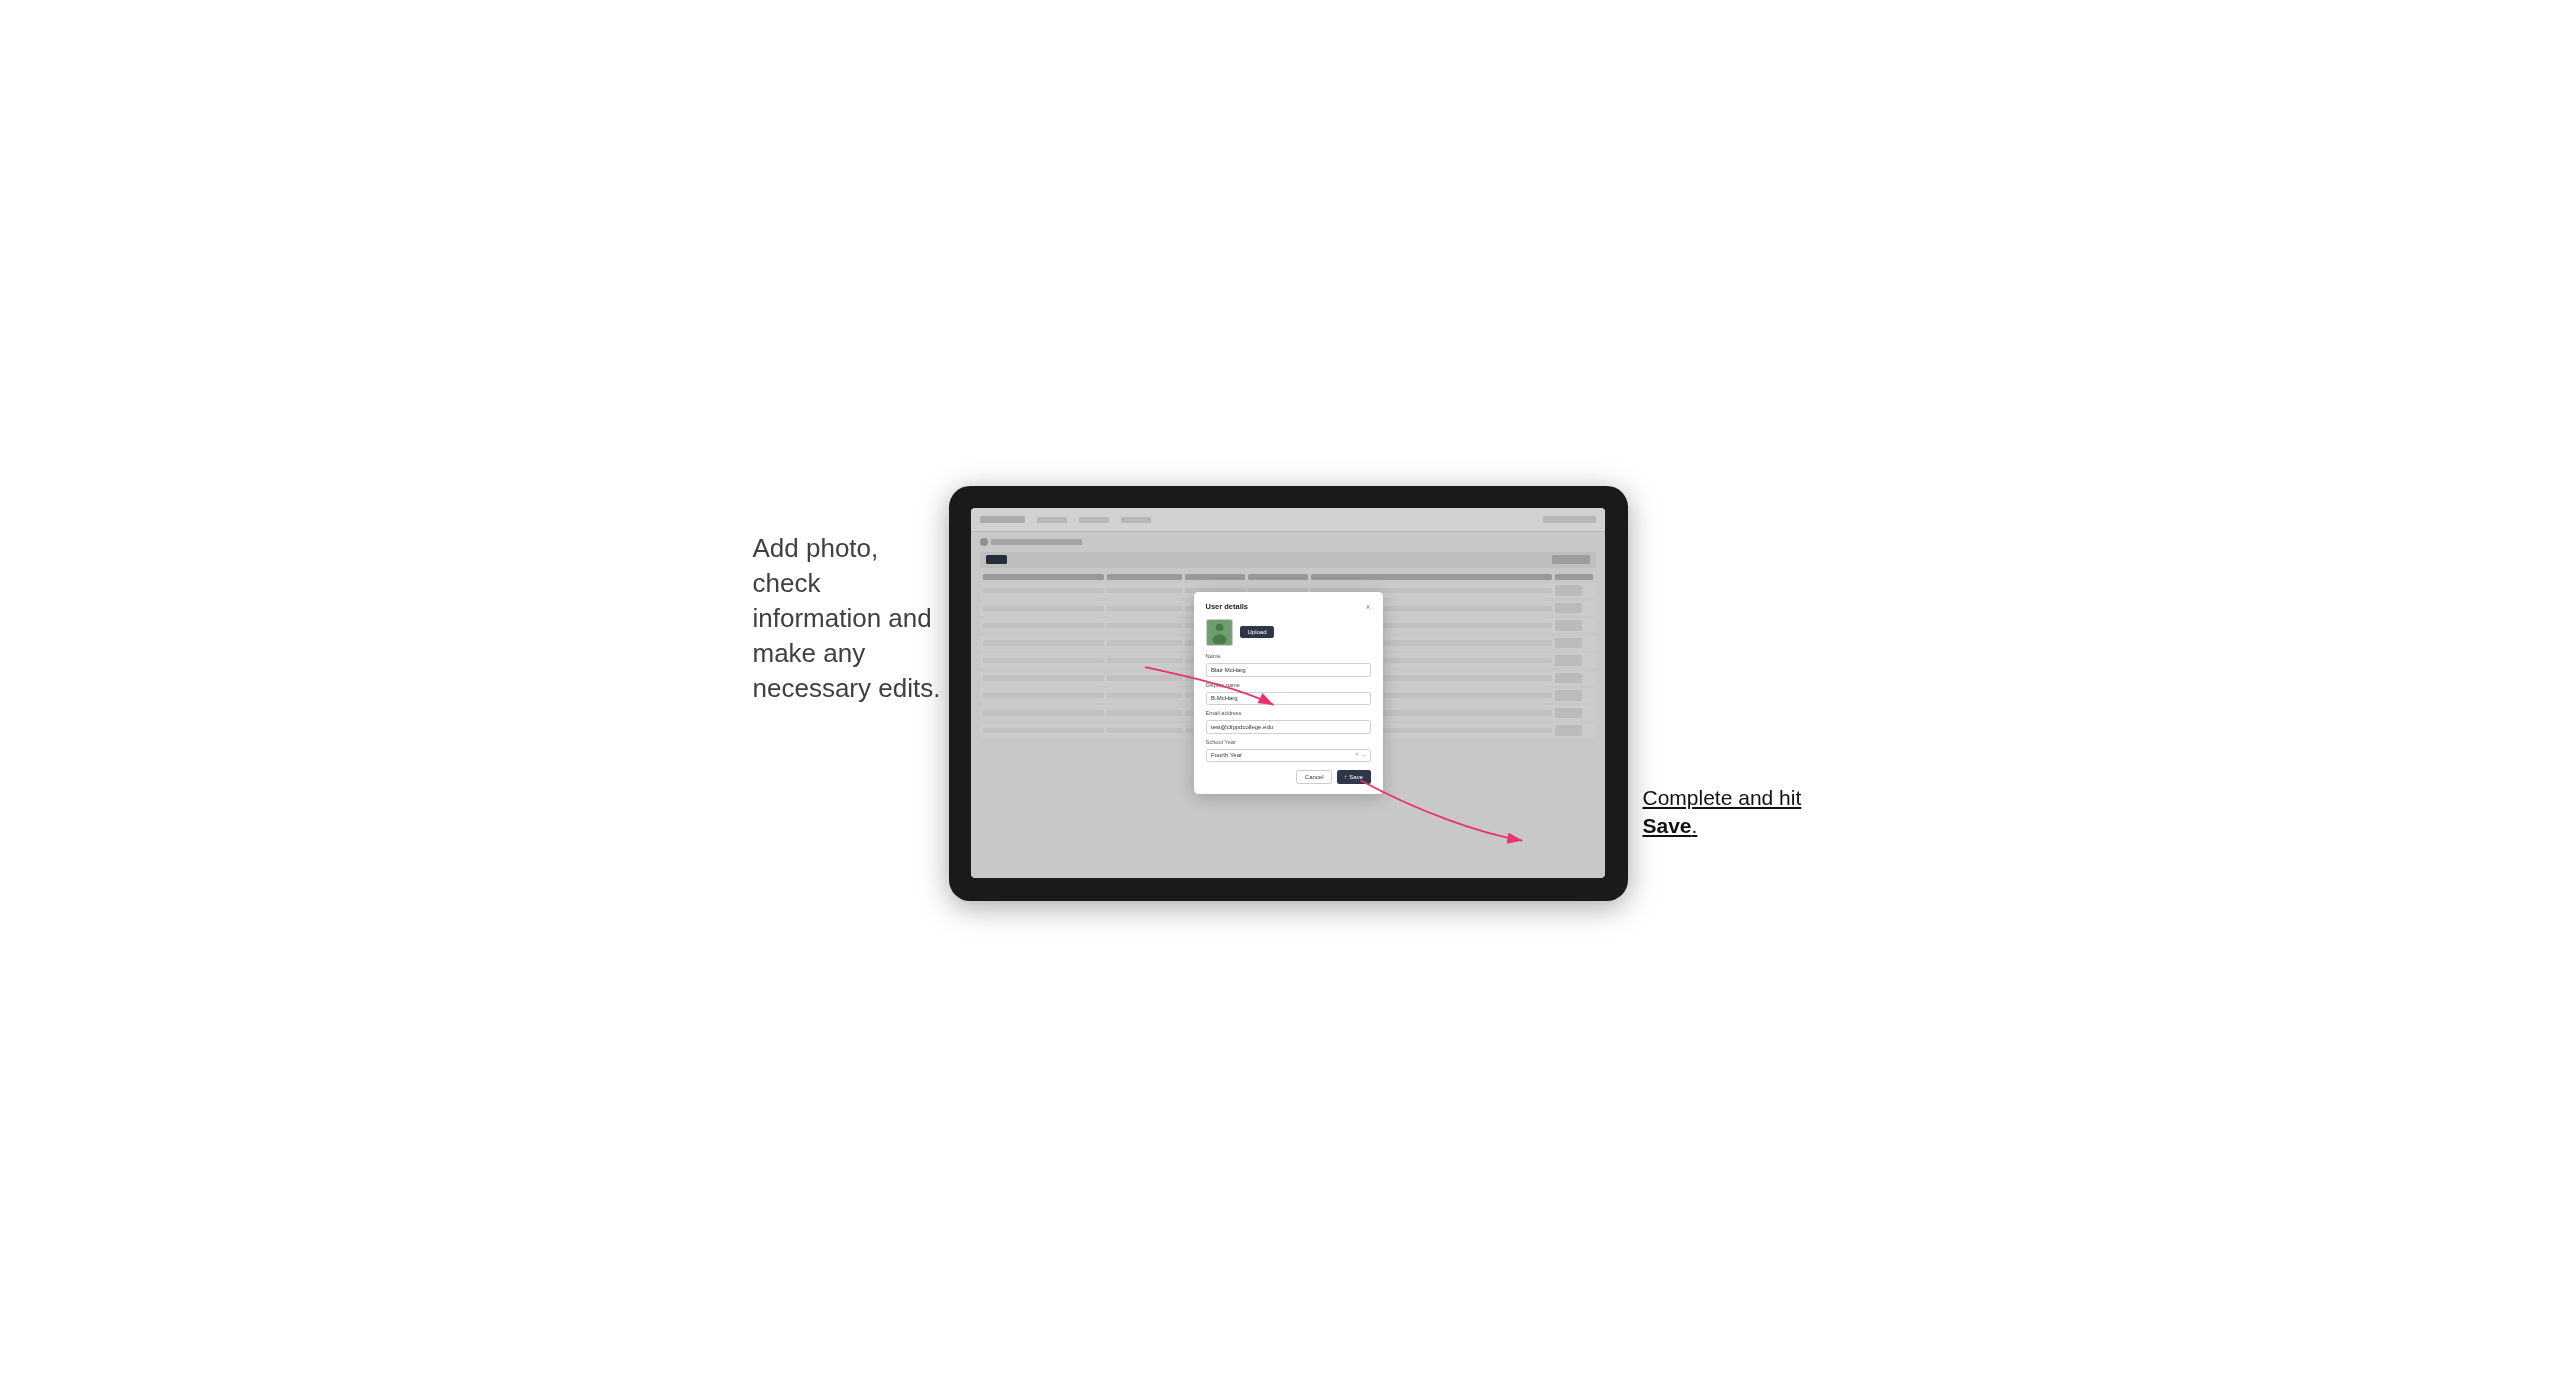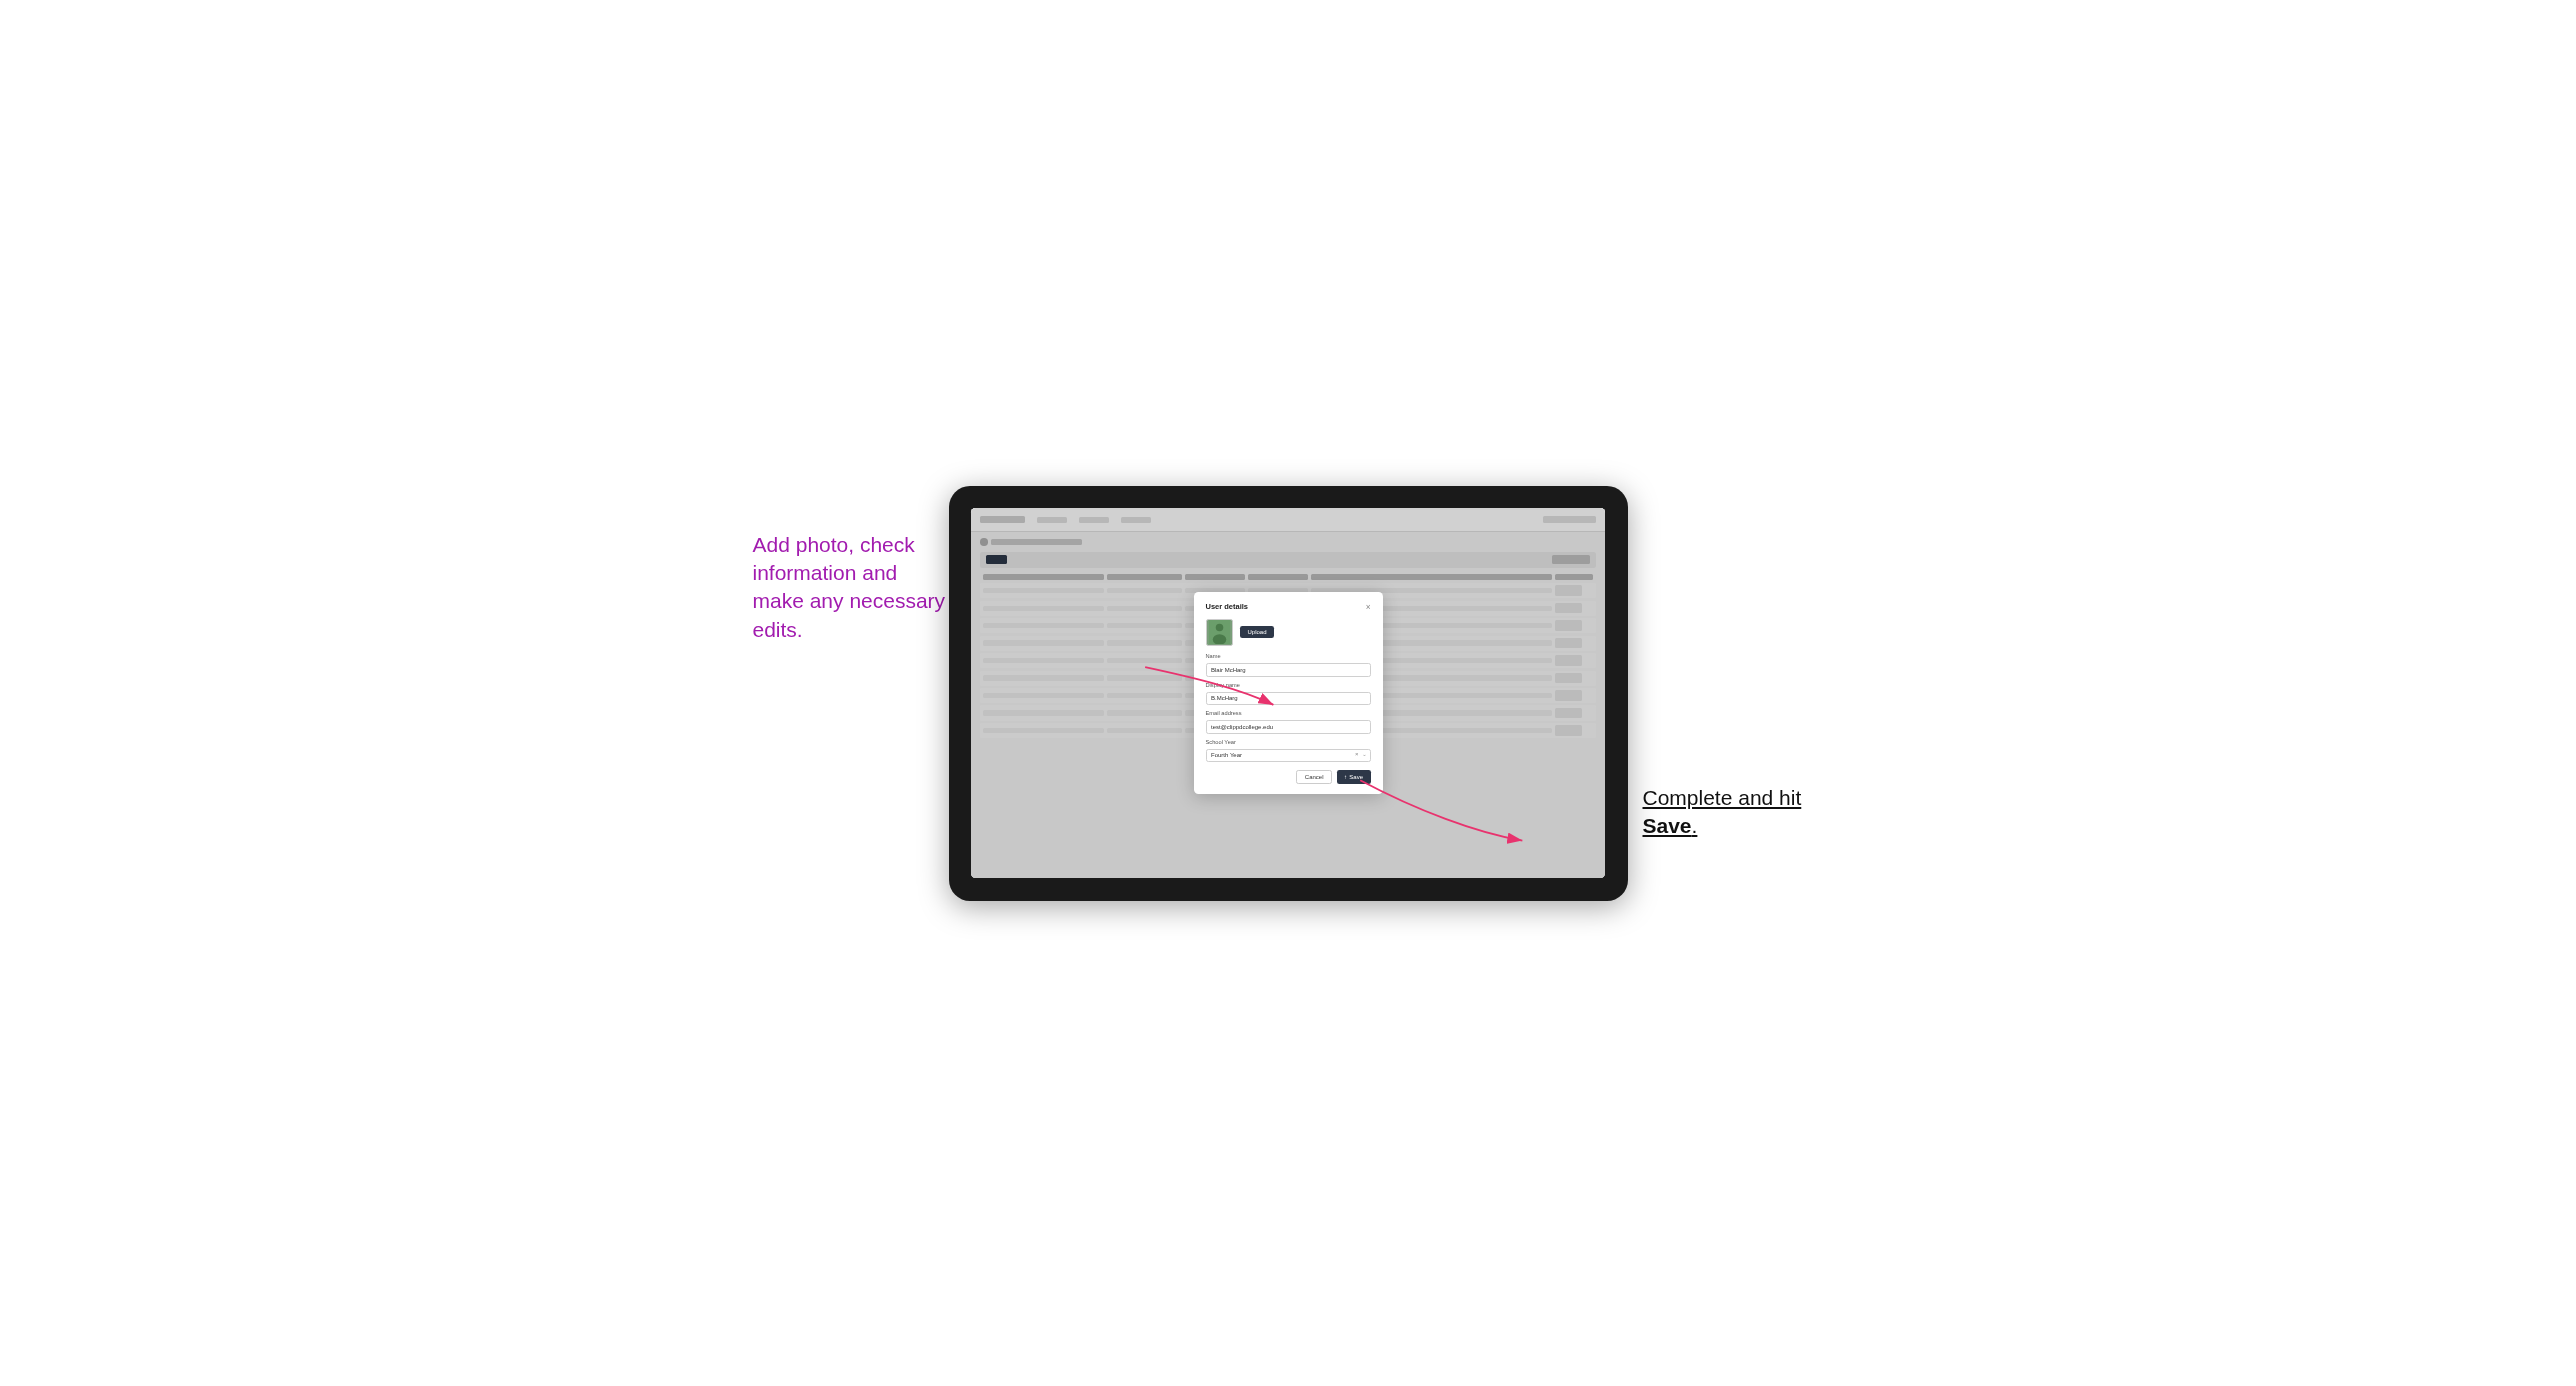--- a/index.html
+++ b/index.html
@@ -19,23 +19,23 @@
       position: relative;
       width: 679px;
       height: 415px;
     }
 
     
     .annotation-left {
       position: absolute;
       left: -196px;
       top: 45px;
-      font-size: 21px;
+      font-size: 26px;
       line-height: 1.35;
-      color: #a21caf;
+      color: #404040;
       width: 196px;
     }
 
     
     .annotation-right {
       position: absolute;
       right: -226px;
       bottom: 60px;
       font-size: 21px;
       line-height: 1.35;

